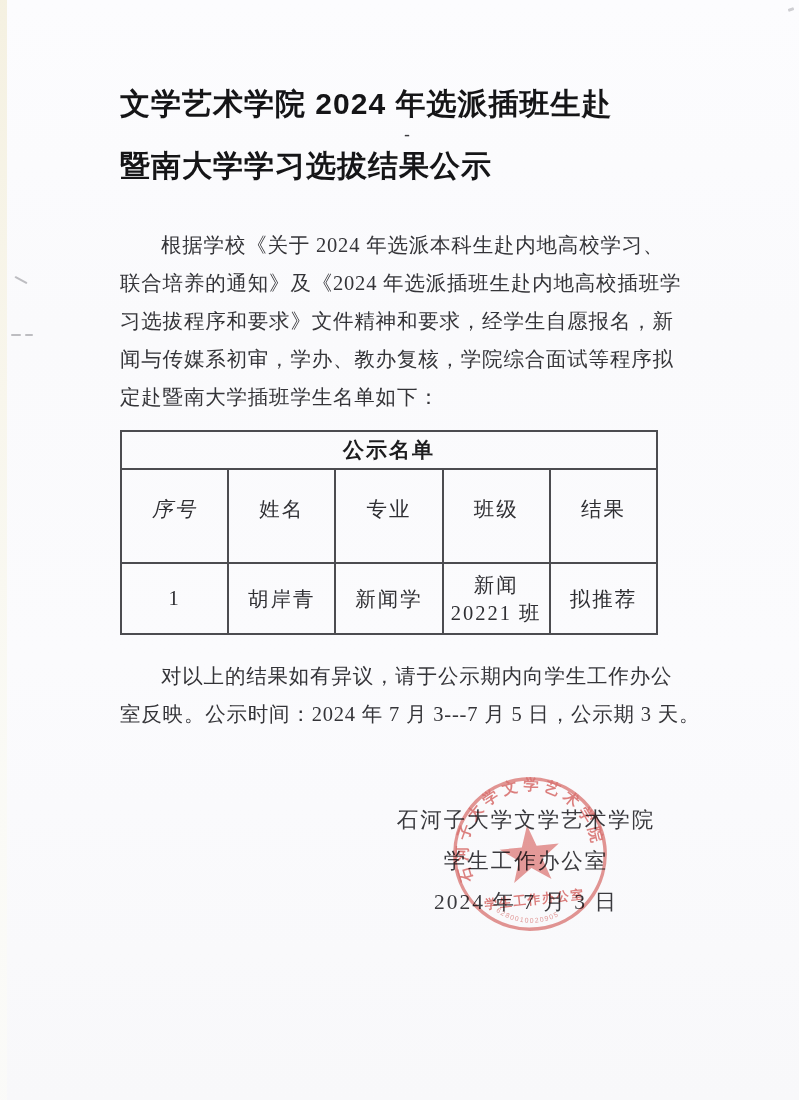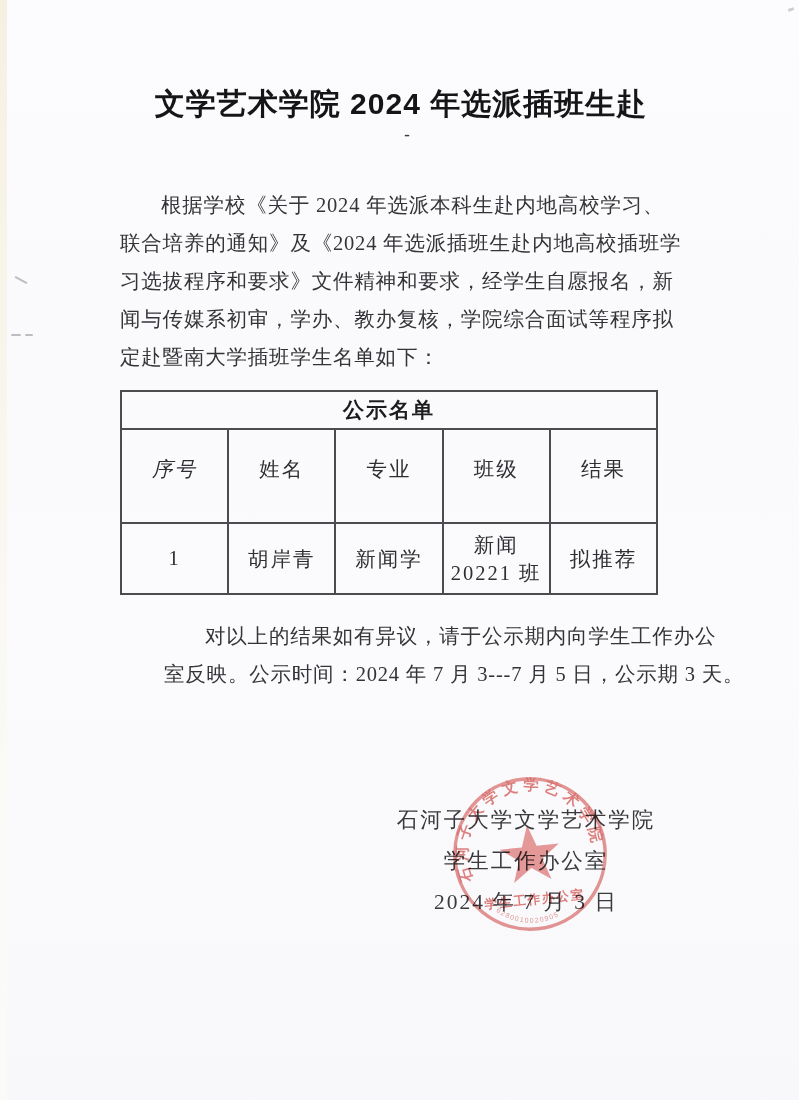--- a/index.html
+++ b/index.html
@@ -27,21 +27,21 @@
   .a3{left:25px;top:334px;width:8px;height:2px;}
   .a4{left:788px;top:8px;width:6px;height:3px;transform:rotate(-20deg);opacity:.4;}
 
   .doc{
     position:absolute;left:120px;top:84px;width:562px;
   }
   .title{
     font-family:"Liberation Sans", sans-serif;
     font-weight:bold;color:#151517;
     font-size:30px;line-height:40px;
-    text-align:center;letter-spacing:1px;
+    text-align:left;letter-spacing:1px;
     width:100%;
   }
   .title-dash{
     text-align:center;font-size:18px;line-height:22px;color:#3c3c40;
     font-family:"Liberation Sans", sans-serif;
     transform:translateX(6px);
   }
   .para{
     margin-top:40px;
     font-size:20.5px;line-height:38px;letter-spacing:.8px;
@@ -91,20 +91,21 @@
 <div class="page">
   <div class="edge-strip"></div>
   <div class="artifact a1"></div>
   <div class="artifact a2"></div>
   <div class="artifact a3"></div>
   <div class="artifact a4"></div>
 
   <div class="doc">
     <div class="title">文学艺术学院 2024 年选派插班生赴</div>
     <div class="title-dash">-</div>
+    <div class="title">暨南大学学习选拔结果公示</div>
 
     <div class="para">
       <div class="line indent">根据学校《关于 2024 年选派本科生赴内地高校学习、</div>
       <div class="line">联合培养的通知》及《2024 年选派插班生赴内地高校插班学</div>
       <div class="line">习选拔程序和要求》文件精神和要求，经学生自愿报名，新</div>
       <div class="line">闻与传媒系初审，学办、教办复核，学院综合面试等程序拟</div>
       <div class="line">定赴暨南大学插班学生名单如下：</div>
     </div>
 
     <table class="list">
@@ -122,21 +123,21 @@
       <tr class="t-data">
         <td>1</td>
         <td>胡岸青</td>
         <td>新闻学</td>
         <td>新闻 20221 班</td>
         <td>拟推荐</td>
       </tr>
     </tbody>
       </table>
 
-    <div class="para" style="margin-top:22px;margin-left:44px;">
+    <div class="para" style="margin-top:22px;">
       <div class="line indent">对以上的结果如有异议，请于公示期内向学生工作办公</div>
       <div class="line">室反映。公示时间：2024 年 7 月 3---7 月 5 日，公示期 3 天。</div>
     </div>
   </div>
 
   <div class="signature">
     <div>石河子大学文学艺术学院</div>
     <div>学生工作办公室</div>
     <div>2024 年 7 月 3 日</div>
   </div>

